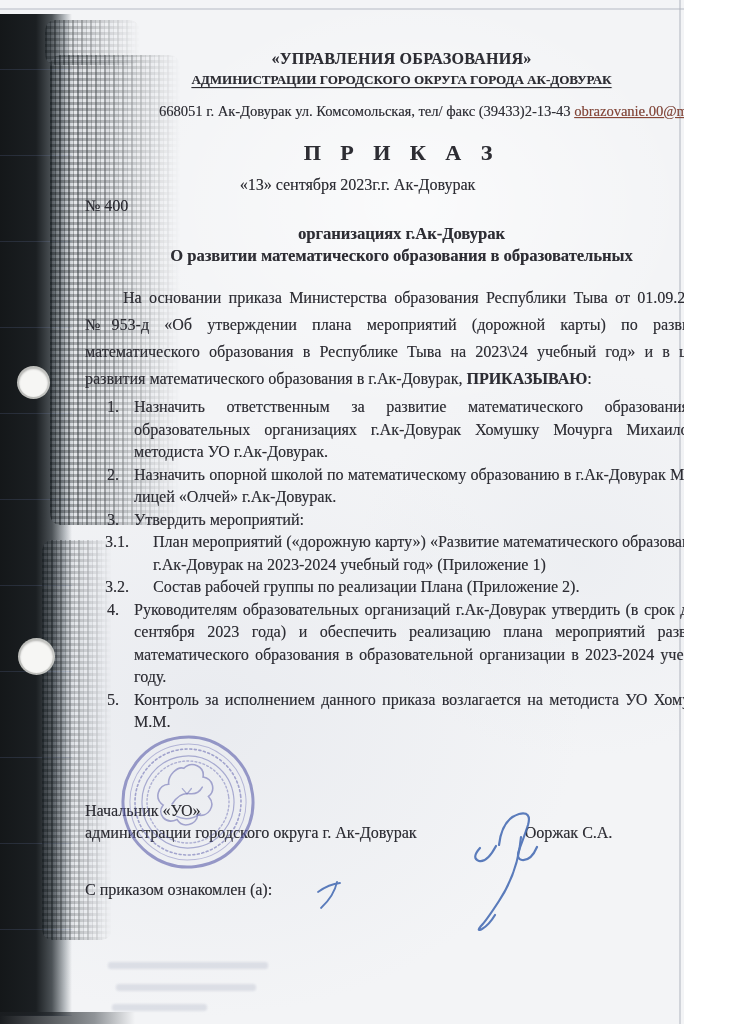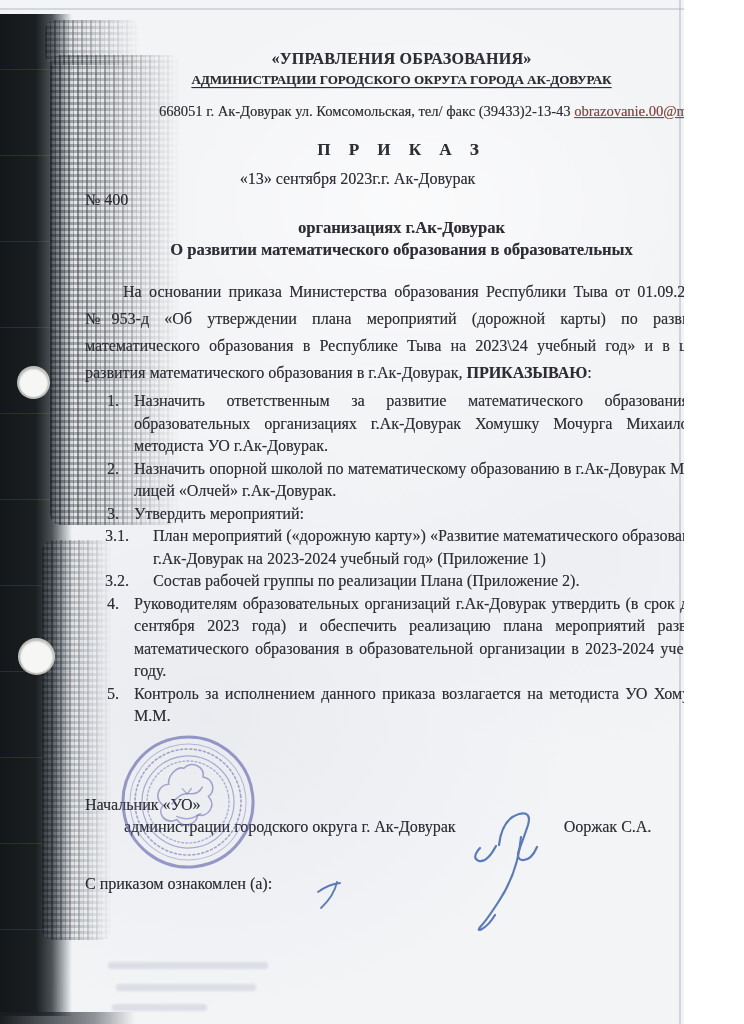--- a/index.html
+++ b/index.html
@@ -16,34 +16,34 @@
   .doc { position:absolute; left:85px; width:633px; top:50px;
          text-shadow:0.3px 0.3px 0.6px rgba(55,55,68,0.45); }
   
   .hdr { text-align:center; }
   .hdr-l1 { font-weight:bold; font-size:16px; letter-spacing:0.3px; }
   .hdr-l2 { font-weight:bold; font-size:13px; margin-top:4px;
             text-decoration:underline; text-underline-offset:3px; }
   .hdr-l3 { font-size:14.5px; margin-top:15px; text-align:right; padding-left:10px; }
   .email-link { color:#8a4636; text-decoration:underline; }
   
-  .prikaz { text-align:center; font-weight:bold; font-size:17px; letter-spacing:7px; margin-top:20px; }
+  .prikaz { text-align:center; font-weight:bold; font-size:22px; letter-spacing:7px; margin-top:20px; }
   .daterow { display:flex; justify-content:center; font-size:16px; margin-top:10px; padding-right:88px; }
   .numrow { font-size:16px; margin-top:3px; }
   .subject { text-align:center; font-weight:bold; font-size:16.5px; margin-top:8px; line-height:22px; }
   
   .preamble { margin-top:17px; font-size:16px; line-height:27px; text-align:justify; text-indent:38px; }
   .items { margin-top:4px; }
   .item { display:flex; font-size:16px; line-height:22.5px; }
   .item .num { width:27px; flex-shrink:0; margin-left:22px; }
   .item .txt { flex:1; text-align:justify; }
   .item.sub .num { width:48px; margin-left:20px; }
   
   .sigblock { margin-top:66px; font-size:16px; line-height:22.5px; position:relative; }
-  .sigrow { display:flex; align-items:baseline;margin-left:39px; }
+  .sigrow { display:flex; align-items:baseline; }
   .signame { margin-left:108px; }
   .ack { margin-top:36px; font-size:16px; }
   
   .top-edge { position:absolute; top:8px; left:0; right:0; height:2px; background:rgba(195,200,208,0.65); }
   .right-edge { position:absolute; top:0; bottom:0; right:3px; width:2px; background:rgba(175,180,190,0.5); }
   .edge-band { position:absolute; left:0; top:14px; bottom:8px; width:72px;
     background:linear-gradient(90deg,#141719 0%,#1b1f22 50%,rgba(35,42,47,0.8) 72%,rgba(70,82,90,0.35) 90%,transparent 100%); }
   .edge-band::after { content:""; position:absolute; inset:0;
     background:repeating-linear-gradient(0deg, rgba(130,150,210,0.16) 0 1px, transparent 1px 86px); }
   .edge-noise { position:absolute; pointer-events:none;

